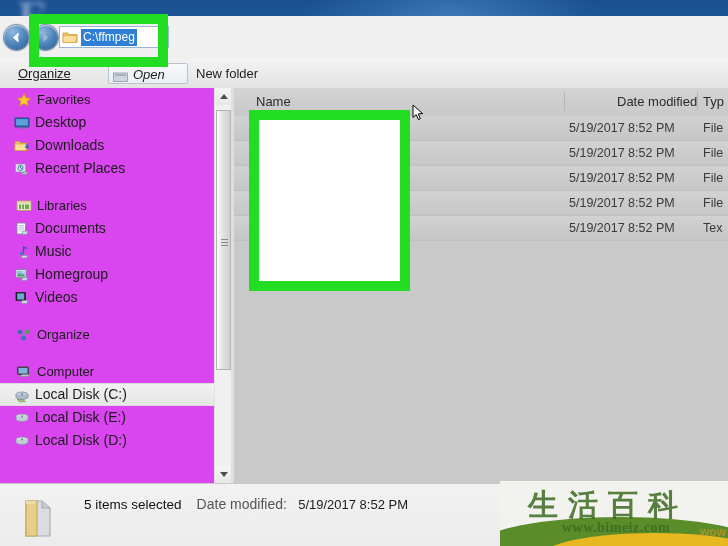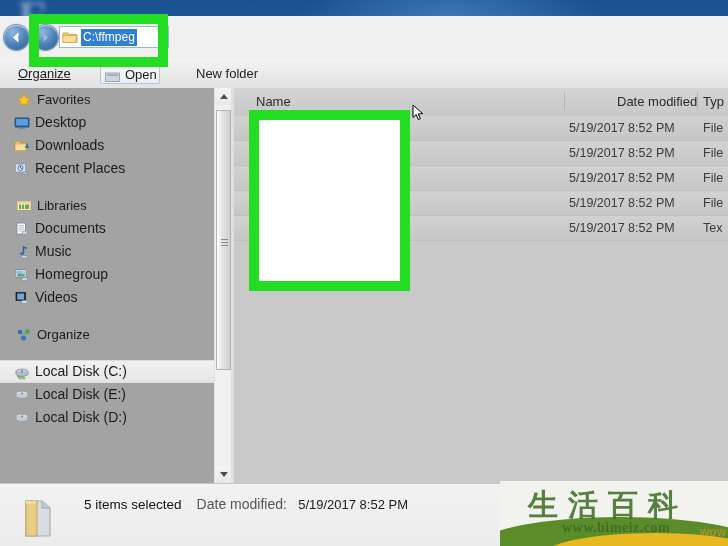--- a/index.html
+++ b/index.html
@@ -103,27 +103,28 @@
     position: absolute;
     top: 5px;
     height: 21px;
     line-height: 21px;
     font-size: 13px;
     color: #1d1d1d;
     white-space: nowrap;
   }
   .tb-organize { left: 18px; text-decoration: underline; }
   .tb-open {
-    left: 100px;
-    width: 60px;
+    left: 108px;
+    width: 80px;
     border: 1px solid #b9c4d0;
     background: linear-gradient(to bottom, #f7f9fb 0%, #eaeff4 100%);
     border-radius: 2px;
     padding-left: 24px;
     box-sizing: border-box;
+    font-style: italic;
   }
   .tb-open .mini-ico {
     position: absolute;
     left: 4px; top: 4px;
     width: 15px; height: 13px;
   }
   .tb-newfolder { left: 196px; }
 
   
   .content {
@@ -131,21 +132,21 @@
     left: 0; top: 72px;
     width: 728px; height: 395px;
     background: #ffffff;
   }
 
   
   .navpane {
     position: absolute;
     left: 0; top: 0;
     width: 232px; height: 395px;
-    background: #a3a3a3;
+    background: #d946ef;
     overflow: hidden;
   }
   .nav-item {
     position: relative;
     height: 23px;
     line-height: 23px;
     font-size: 14px;
     color: #1b1b1b;
     padding-left: 35px;
     white-space: nowrap;
@@ -546,20 +547,30 @@
             <circle cx="11.5" cy="4.5" r="2.3" fill="#4e9f57"></circle>
             <circle cx="7.5" cy="11" r="2.6" fill="#3a77bb"></circle>
             <path d="M5.6 6.5 L9.8 6 M9.8 6.4 L8.6 8.8 M5.8 6.8 L6.6 8.8" stroke="#6b8fb0" stroke-width="0.9"></path>
           </svg>
         </span>
         <span>Organize</span>
       </div>
 
       <div class="nav-gap"></div>
 
+      <div class="nav-item root">
+        <span class="nav-ico">
+          <svg width="16" height="16" viewBox="0 0 16 16">
+            <rect x="1.5" y="3" width="11" height="7.5" rx="0.8" fill="#53575c" stroke="#2f3338" stroke-width="0.8"></rect>
+            <rect x="2.6" y="4" width="8.8" height="5.4" fill="#7fb4e0"></rect>
+            <path d="M4 12.5 L12 12.5 L14 10.5 L6 10.5 Z" fill="#b9c3cd" stroke="#7d8894" stroke-width="0.7"></path>
+          </svg>
+        </span>
+        <span>Computer</span>
+      </div>
       <div class="nav-item selected">
         <span class="nav-ico">
           <svg width="16" height="16" viewBox="0 0 16 16">
             <ellipse cx="8" cy="6.5" rx="6" ry="2.4" fill="#c9d4df" stroke="#7d8894" stroke-width="0.8"></ellipse>
             <path d="M2 6.5 L2 9 A6 2.4 0 0 0 14 9 L14 6.5" fill="#aebdcb" stroke="#7d8894" stroke-width="0.8"></path>
             <circle cx="8" cy="6.4" r="1.1" fill="#6e8ba5"></circle>
             <path d="M3 11.5 L9 11.5 L11.5 13.8 L5.5 13.8 Z" fill="#9ec37f" stroke="#6d9650" stroke-width="0.6"></path>
           </svg>
         </span>
         <span>Local Disk (C:)</span>

